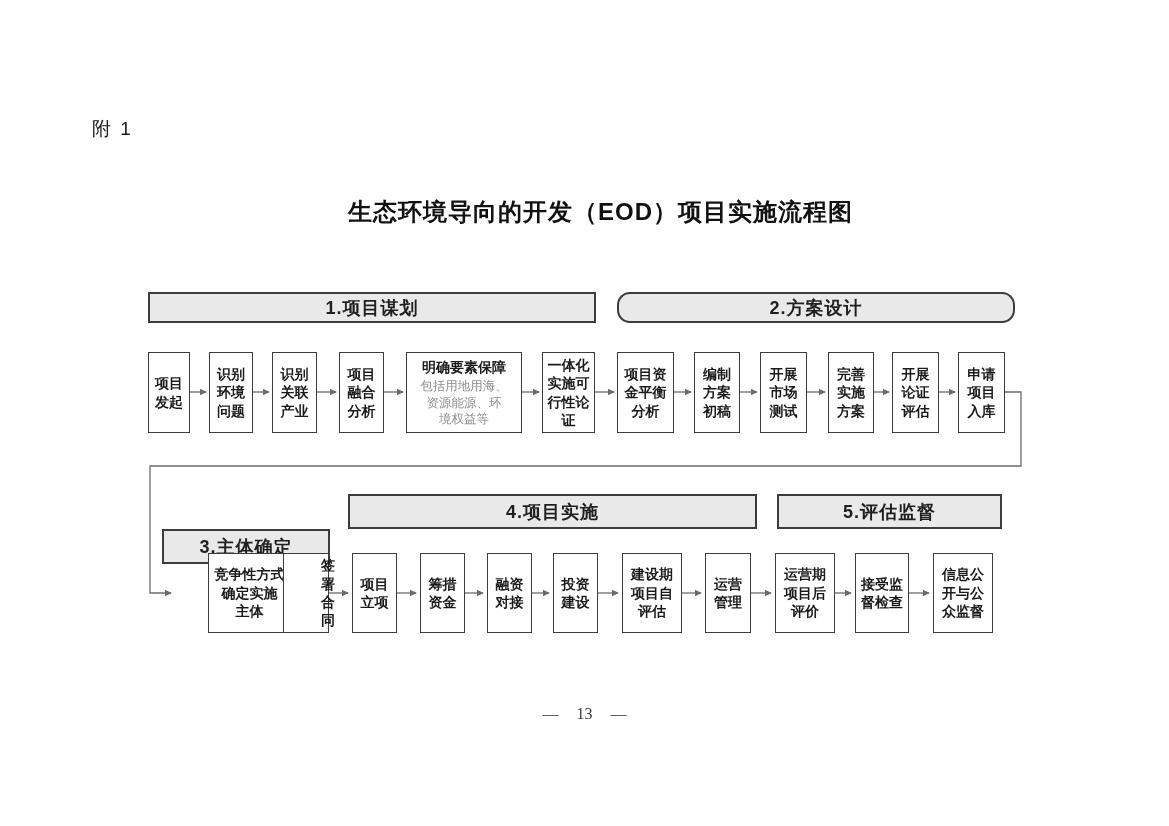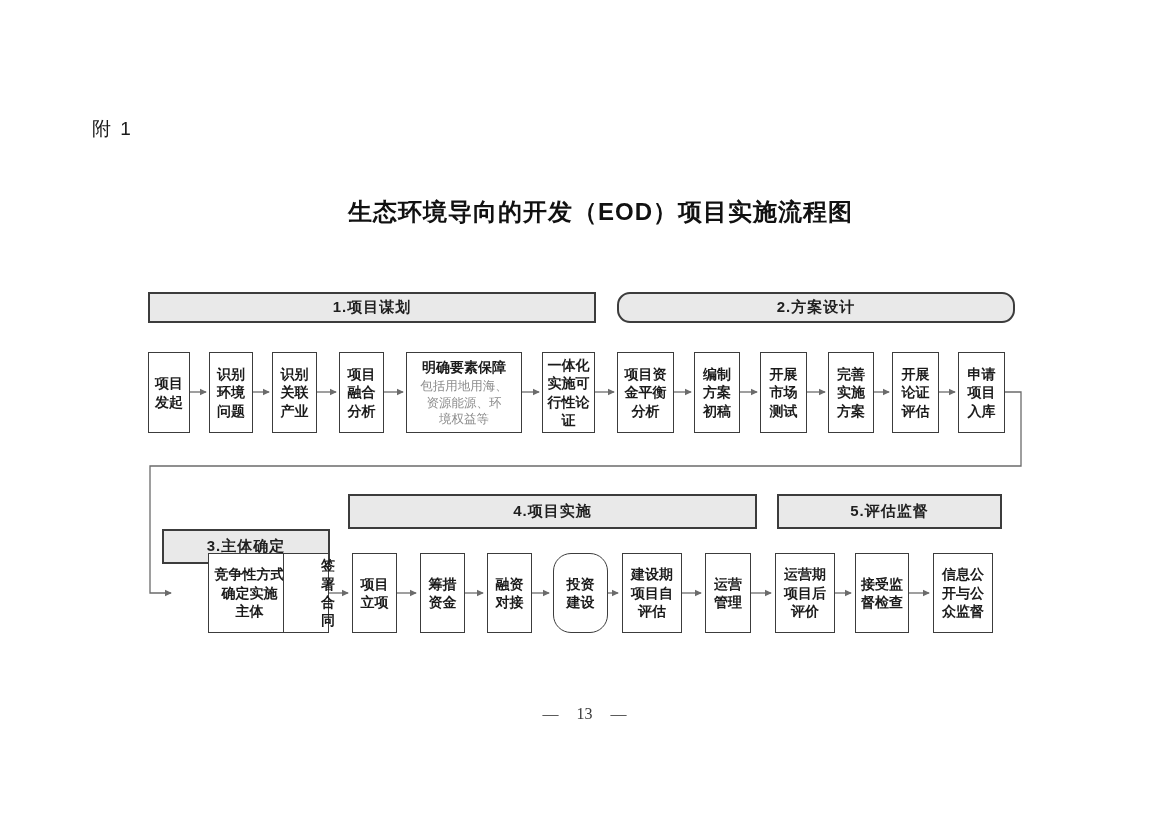--- a/index.html
+++ b/index.html
@@ -36,21 +36,21 @@
     left: 0; top: 0;
   }
   .stage {
     position: absolute;
     height: 31px;
     background: #e9e9e9;
     border: 2px solid #3c3c3c;
     display: flex;
     align-items: center;
     justify-content: center;
-    font-size: 15px;
+    font-size: 18px;
     font-weight: 700;
     color: #1f1f1f;
     letter-spacing: 1px;
     box-sizing: border-box;
   }
   .fbox {
     position: absolute;
     background: #ffffff;
     border: 1.5px solid #3c3c3c;
     display: flex;
@@ -214,21 +214,21 @@
 立项</span>
   </div>
   <div class="fbox row2" style="left:420px; width:45px;">
     <span class="flabel">筹措
 资金</span>
   </div>
   <div class="fbox row2" style="left:487px; width:45px;">
     <span class="flabel">融资
 对接</span>
   </div>
-  <div class="fbox row2" style="left:553px; width:55px;border-radius:18px;">
+  <div class="fbox row2" style="left:553px; width:45px;">
     <span class="flabel">投资
 建设</span>
   </div>
   <div class="fbox row2" style="left:622px; width:60px;">
     <span class="flabel">建设期
 项目自
 评估</span>
   </div>
   <div class="fbox row2" style="left:705px; width:46px;">
     <span class="flabel">运营

